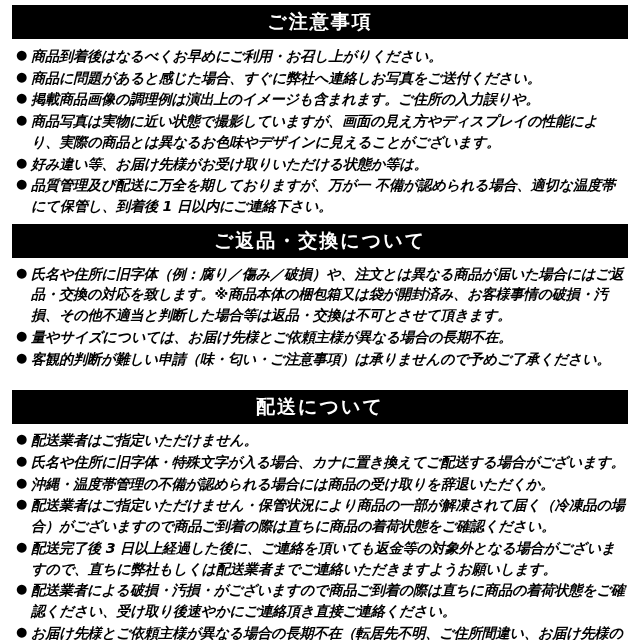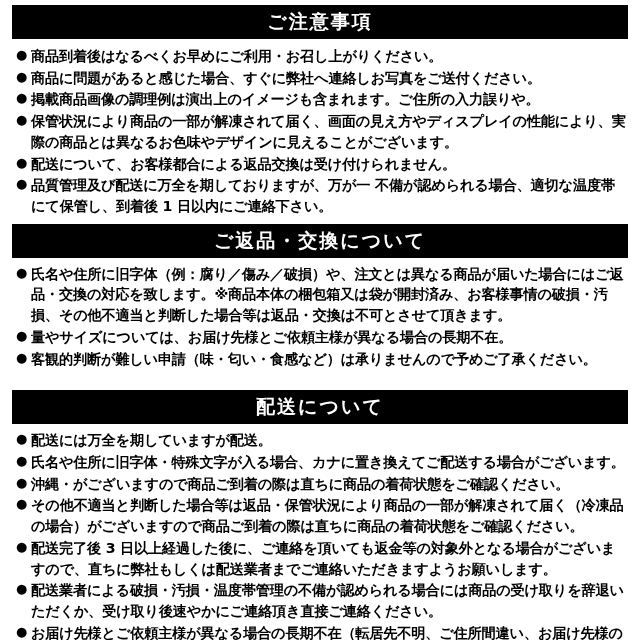--- a/index.html
+++ b/index.html
@@ -47,20 +47,21 @@
   }
   .bullet {
     flex: 0 0 auto;
     width: 15px;
     font-size: 13px;
     line-height: 1.46;
   }
   .item-text {
     flex: 1 1 auto;
     letter-spacing: -0.2px;
+    font-style: italic;
   }
   .sec-notice .section-body { padding-top: 7px; }
   .sec-return .section-body { padding-top: 6px; }
   .sec-ship .section-body { padding-top: 6px; }
   .sec-notice .section-header { margin-top: 2px; }
   .sec-return .section-header { margin-top: 1px; }
   .sec-ship .section-header { margin-top: 16px; }
 </style>
 </head>
 <body>
@@ -77,25 +78,25 @@
       <div class="item">
         <span class="bullet">●</span>
         <span class="item-text">商品に問題があると感じた場合、すぐに弊社へ連絡しお写真をご送付ください。</span>
       </div>
       <div class="item">
         <span class="bullet">●</span>
         <span class="item-text">掲載商品画像の調理例は演出上のイメージも含まれます。ご住所の入力誤りや。</span>
       </div>
       <div class="item">
         <span class="bullet">●</span>
-        <span class="item-text">保管状況により商品の一部が解凍されて届く、画面の見え方やディスプレイの性能により、実際の商品とは異なるお色味やデザインに見えることがございます。</span>
+        <span class="item-text">商品写真は実物に近い状態で撮影していますが、画面の見え方やディスプレイの性能により、実際の商品とは異なるお色味やデザインに見えることがございます。</span>
       </div>
       <div class="item">
         <span class="bullet">●</span>
-        <span class="item-text">配送について、お客様都合による返品交換は受け付けられません。</span>
+        <span class="item-text">好み違い等、お届け先様がお受け取りいただける状態か等は。</span>
       </div>
       <div class="item">
         <span class="bullet">●</span>
         <span class="item-text">品質管理及び配送に万全を期しておりますが、万が一 不備が認められる場合、適切な温度帯にて保管し、到着後 1 日以内にご連絡下さい。</span>
       </div>
     </div>
   </div>
 
   <div class="section sec-return">
     <div class="section-header">ご返品・交換について</div>
@@ -103,51 +104,51 @@
       <div class="item">
         <span class="bullet">●</span>
         <span class="item-text">氏名や住所に旧字体（例：腐り／傷み／破損）や、注文とは異なる商品が届いた場合にはご返品・交換の対応を致します。※商品本体の梱包箱又は袋が開封済み、お客様事情の破損・汚損、その他不適当と判断した場合等は返品・交換は不可とさせて頂きます。</span>
       </div>
       <div class="item">
         <span class="bullet">●</span>
         <span class="item-text">量やサイズについては、お届け先様とご依頼主様が異なる場合の長期不在。</span>
       </div>
       <div class="item">
         <span class="bullet">●</span>
-        <span class="item-text">客観的判断が難しい申請（味・匂い・食感など）は承りませんので予めご了承ください。</span>
+        <span class="item-text">客観的判断が難しい申請（味・匂い・ご注意事項）は承りませんので予めご了承ください。</span>
       </div>
     </div>
   </div>
 
   <div class="section sec-ship">
     <div class="section-header">配送について</div>
     <div class="section-body">
       <div class="item">
         <span class="bullet">●</span>
-        <span class="item-text">配送には万全を期していますが配送。</span>
+        <span class="item-text">配送業者はご指定いただけません。</span>
       </div>
       <div class="item">
         <span class="bullet">●</span>
         <span class="item-text">氏名や住所に旧字体・特殊文字が入る場合、カナに置き換えてご配送する場合がございます。</span>
       </div>
       <div class="item">
         <span class="bullet">●</span>
-        <span class="item-text">沖縄・がございますので商品ご到着の際は直ちに商品の着荷状態をご確認ください。</span>
+        <span class="item-text">沖縄・温度帯管理の不備が認められる場合には商品の受け取りを辞退いただくか。</span>
       </div>
       <div class="item">
         <span class="bullet">●</span>
-        <span class="item-text">その他不適当と判断した場合等は返品・保管状況により商品の一部が解凍されて届く（冷凍品の場合）がございますので商品ご到着の際は直ちに商品の着荷状態をご確認ください。</span>
+        <span class="item-text">配送業者はご指定いただけません・保管状況により商品の一部が解凍されて届く（冷凍品の場合）がございますので商品ご到着の際は直ちに商品の着荷状態をご確認ください。</span>
       </div>
       <div class="item">
         <span class="bullet">●</span>
         <span class="item-text">配送完了後 3 日以上経過した後に、ご連絡を頂いても返金等の対象外となる場合がございますので、直ちに弊社もしくは配送業者までご連絡いただきますようお願いします。</span>
       </div>
       <div class="item">
         <span class="bullet">●</span>
-        <span class="item-text">配送業者による破損・汚損・温度帯管理の不備が認められる場合には商品の受け取りを辞退いただくか、受け取り後速やかにご連絡頂き直接ご連絡ください。</span>
+        <span class="item-text">配送業者による破損・汚損・がございますので商品ご到着の際は直ちに商品の着荷状態をご確認ください、受け取り後速やかにご連絡頂き直接ご連絡ください。</span>
       </div>
       <div class="item">
         <span class="bullet">●</span>
         <span class="item-text">お届け先様とご依頼主様が異なる場合の長期不在（転居先不明、ご住所間違い、お届け先様の受け取り辞退）等、お客様都合により配達できなかった場合は、代替品の発送や返金、交換は行いません。ご住所の入力誤りや、お届け先様がお受け取りいただける状態か等は、予め事前にご確認ください。</span>
       </div>
     </div>
   </div>
 
 </div>
 

